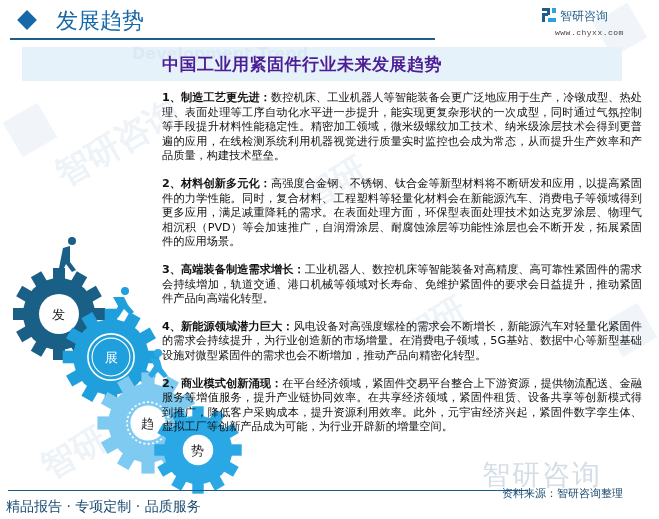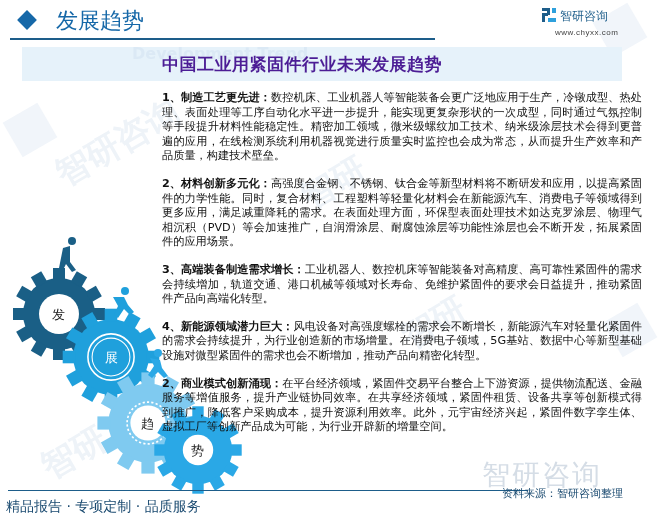--- a/index.html
+++ b/index.html
@@ -7,21 +7,21 @@
          font-family:"DejaVu Sans","Liberation Sans",sans-serif; }
   .wm { position:absolute; color:#eef3f8; font-size:34px; transform:rotate(-30deg); font-weight:bold; white-space:nowrap; z-index:0; }
   .wm-sq { position:absolute; width:40px; height:40px; background:#f1f5fa; transform:rotate(-30deg); z-index:0; }
   .header { position:absolute; left:0; top:0; width:659px; height:40px; z-index:2; }
   .diamond { position:absolute; left:20px; top:13px; width:14px; height:14px; background:#1668a8; transform:rotate(45deg); }
   .h-title { position:absolute; left:56px; top:6px; font-size:22px; color:#1668a8; font-family:"DejaVu Serif","Liberation Serif",serif; }
   .h-en { position:absolute; left:132px; top:12px; font-size:16px; font-weight:bold; color:#dbe9f5;margin-top:32px; }
   .h-line { position:absolute; left:10px; top:38px; width:425px; height:2px; background:#1d5d8a; }
   .logo { position:absolute; left:560px; top:8px; font-size:12px; color:#1d5d8a; }
   .logo-icon { position:absolute; left:-18px; top:0px; width:14px; height:14px; }
-  .logo-url { position:absolute; left:555px; top:28px; font-size:8px; color:#444; font-family:Liberation Sans, sans-serif; letter-spacing:0.5px; white-space:nowrap; }
+  .logo-url { position:absolute; left:555px; top:28px; font-size:8px; color:#444; font-family:Liberation Mono, monospace; letter-spacing:0.5px; white-space:nowrap; }
   .title-band { position:absolute; left:22px; top:47px; width:600px; height:34px; background:#e6f2fa; z-index:1; }
   .title-text { position:absolute; left:162px; top:53px; font-size:17px; font-weight:bold; color:#4c1d95; letter-spacing:0.5px; z-index:2; }
   .items { position:absolute; left:162px; top:91px; width:480px; z-index:3; }
   .item { font-size:11.2px; line-height:14.6px; color:#111; margin-bottom:13px; text-align:justify; }
   .item .head { font-weight:bold; }
   .gears { position:absolute; left:0; top:0; z-index:2; }
   .footer-line { position:absolute; left:8px; top:490px; width:520px; height:1px; background:#1d5d8a; z-index:2; }
   .footer-left { position:absolute; left:6px; top:498px; font-size:14px; color:#1a4a70; z-index:3; }
   .footer-right { position:absolute; left:502px; top:486px; font-size:11px; color:#1a4a70; z-index:3; }
   .footer-wm { position:absolute; left:482px; top:456px; font-size:28px; color:#d5dde6; z-index:1; letter-spacing:2px; }

